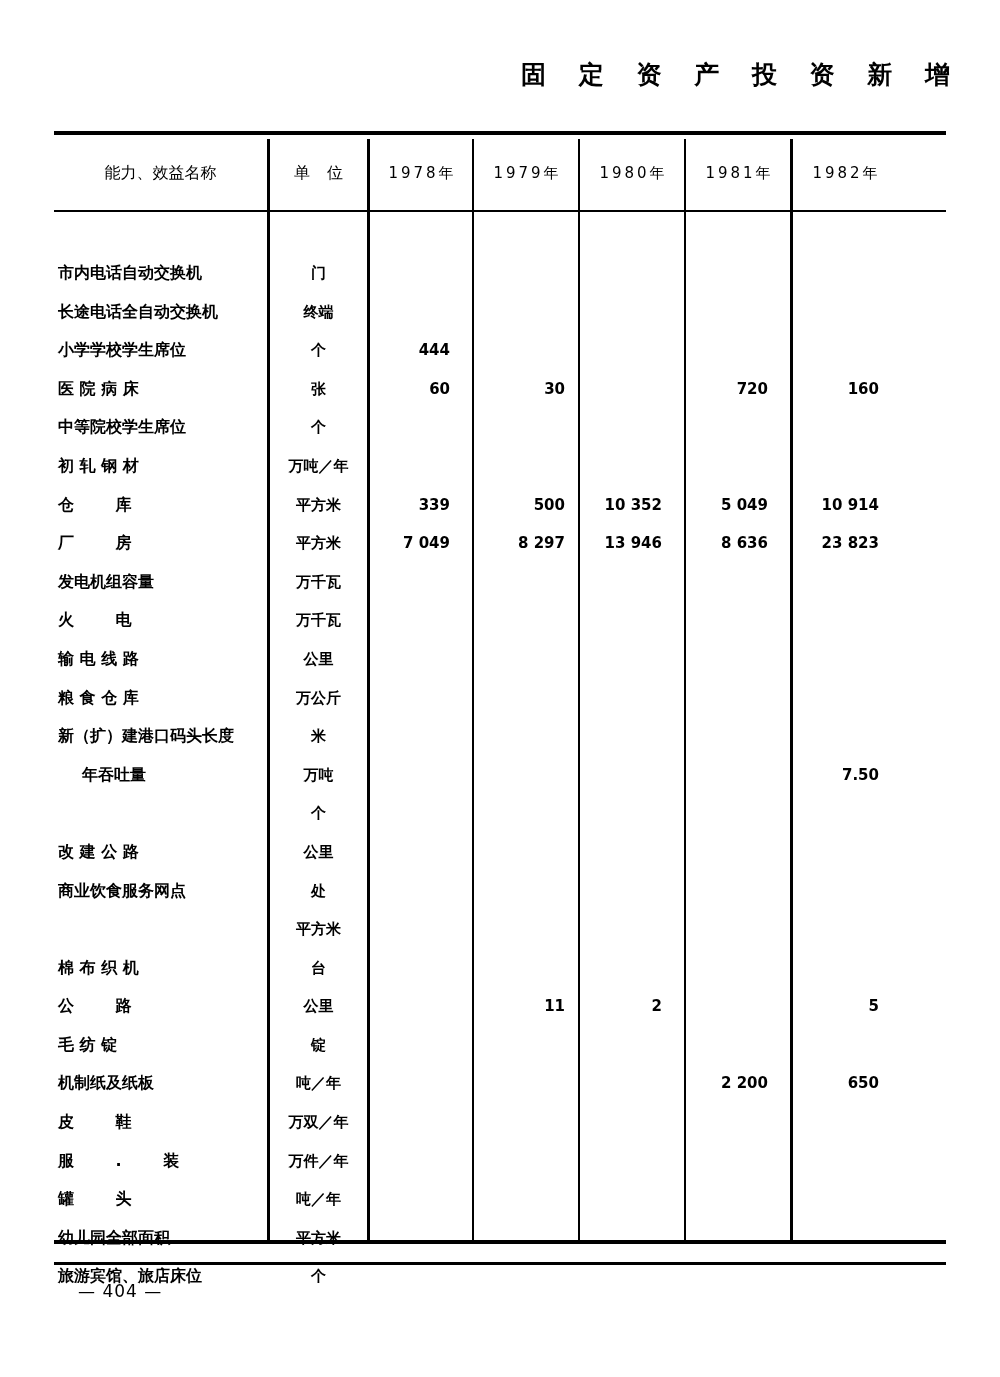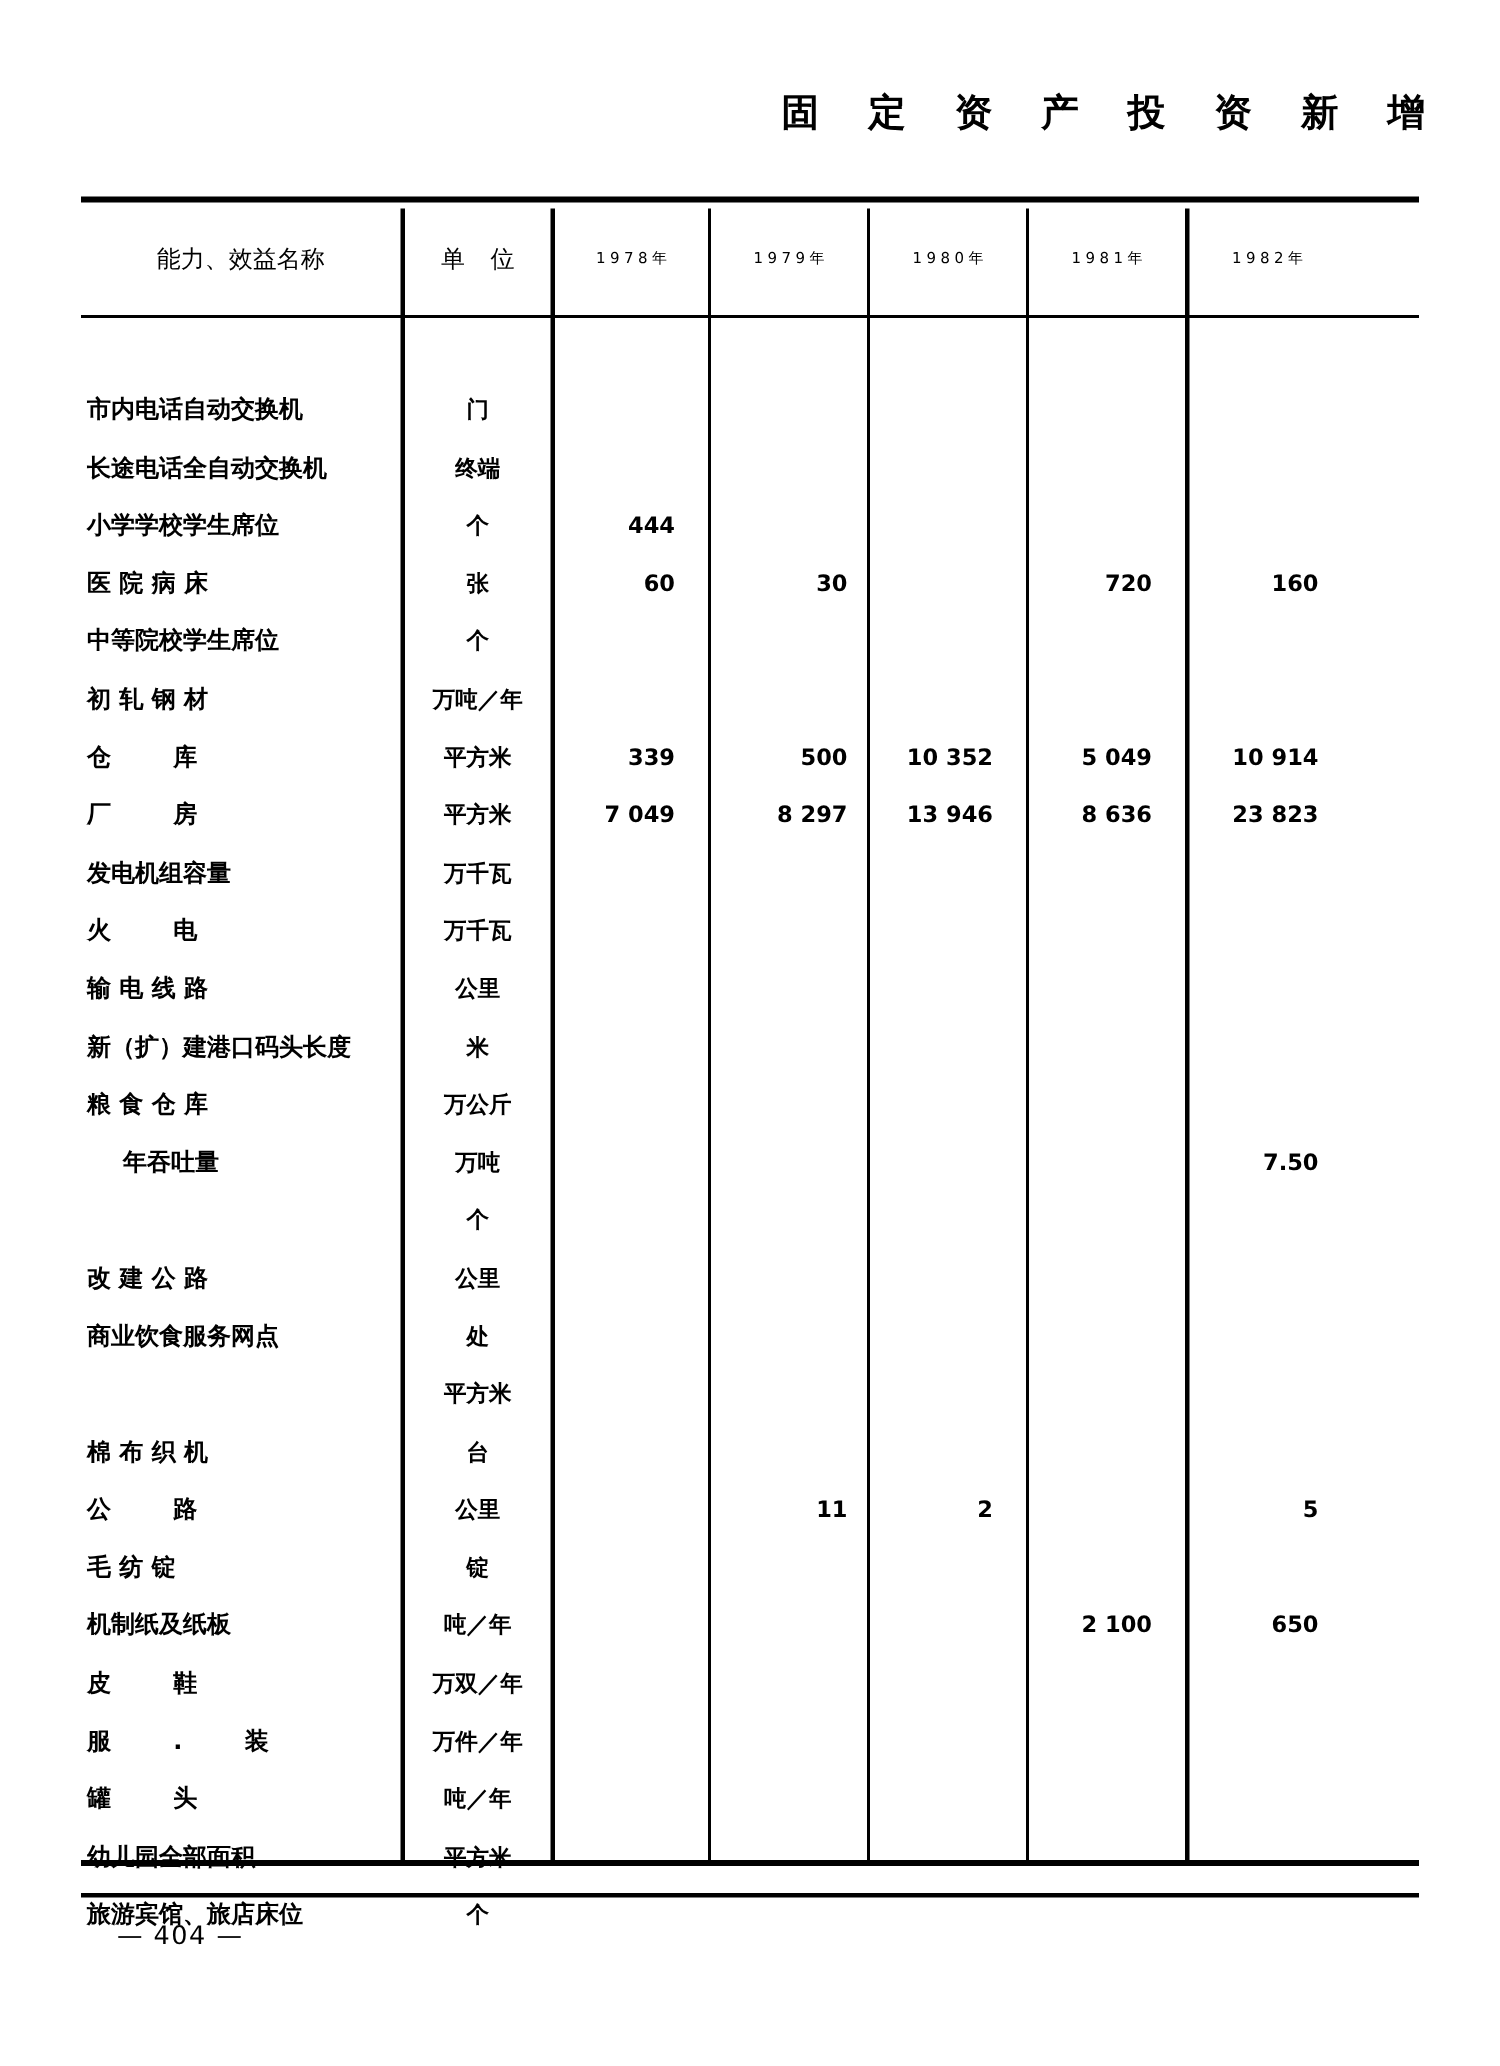--- a/index.html
+++ b/index.html
@@ -96,21 +96,21 @@
     text-align: center;
     white-space: nowrap;
   }
   .hdr.c-name  { left: 0px;   width: 213px; }
   .hdr.c-unit  { left: 216px; width: 97px; letter-spacing: 6px; text-indent: 6px; }
   .hdr.c-y0    { left: 316px; width: 102px; }
   .hdr.c-y1    { left: 420px; width: 104px; }
   .hdr.c-y2    { left: 526px; width: 104px; }
   .hdr.c-y3    { left: 632px; width: 104px; }
   .hdr.c-y4    { left: 739px; width: 104px; }
-  .hdr.year { letter-spacing: 3px; text-indent: 3px; font-size: 10px; }
+  .hdr.year { letter-spacing: 3px; text-indent: 3px; font-size: 15px; }
 
   
   .rows {
     position: absolute;
     left: 0;
     top: 123px;
     width: 892px;
     font-weight: bold;
   }
   .row {
@@ -294,38 +294,38 @@
         <div class="row">
           <div class="cell name">输 电 线 路</div>
           <div class="cell unit">公里</div>
           <div class="cell num y0"></div>
           <div class="cell num y1"></div>
           <div class="cell num y2"></div>
           <div class="cell num y3"></div>
           <div class="cell num y4"></div>
         </div>
         <div class="row">
+          <div class="cell name">粮 食 仓 库</div>
+          <div class="cell unit">万公斤</div>
+          <div class="cell num y0"></div>
+          <div class="cell num y1"></div>
+          <div class="cell num y2"></div>
+          <div class="cell num y3"></div>
+          <div class="cell num y4"></div>
+        </div>
+        <div class="row">
           <div class="cell name">新（扩）建港口码头长度</div>
           <div class="cell unit">米</div>
           <div class="cell num y0"></div>
           <div class="cell num y1"></div>
           <div class="cell num y2"></div>
           <div class="cell num y3"></div>
           <div class="cell num y4"></div>
         </div>
         <div class="row">
-          <div class="cell name">粮 食 仓 库</div>
-          <div class="cell unit">万公斤</div>
-          <div class="cell num y0"></div>
-          <div class="cell num y1"></div>
-          <div class="cell num y2"></div>
-          <div class="cell num y3"></div>
-          <div class="cell num y4"></div>
-        </div>
-        <div class="row">
           <div class="cell name indent">年吞吐量</div>
           <div class="cell unit">万吨</div>
           <div class="cell num y0"></div>
           <div class="cell num y1"></div>
           <div class="cell num y2"></div>
           <div class="cell num y3"></div>
           <div class="cell num y4">7.50</div>
         </div>
         <div class="row">
           <div class="cell unit">个</div>
@@ -388,21 +388,21 @@
           <div class="cell num y2"></div>
           <div class="cell num y3"></div>
           <div class="cell num y4"></div>
         </div>
         <div class="row">
           <div class="cell name">机制纸及纸板</div>
           <div class="cell unit">吨／年</div>
           <div class="cell num y0"></div>
           <div class="cell num y1"></div>
           <div class="cell num y2"></div>
-          <div class="cell num y3">2 100</div>
+          <div class="cell num y3">2 200</div>
           <div class="cell num y4">650</div>
         </div>
         <div class="row">
           <div class="cell name spread2">皮        鞋</div>
           <div class="cell unit">万双／年</div>
           <div class="cell num y0"></div>
           <div class="cell num y1"></div>
           <div class="cell num y2"></div>
           <div class="cell num y3"></div>
           <div class="cell num y4"></div>

